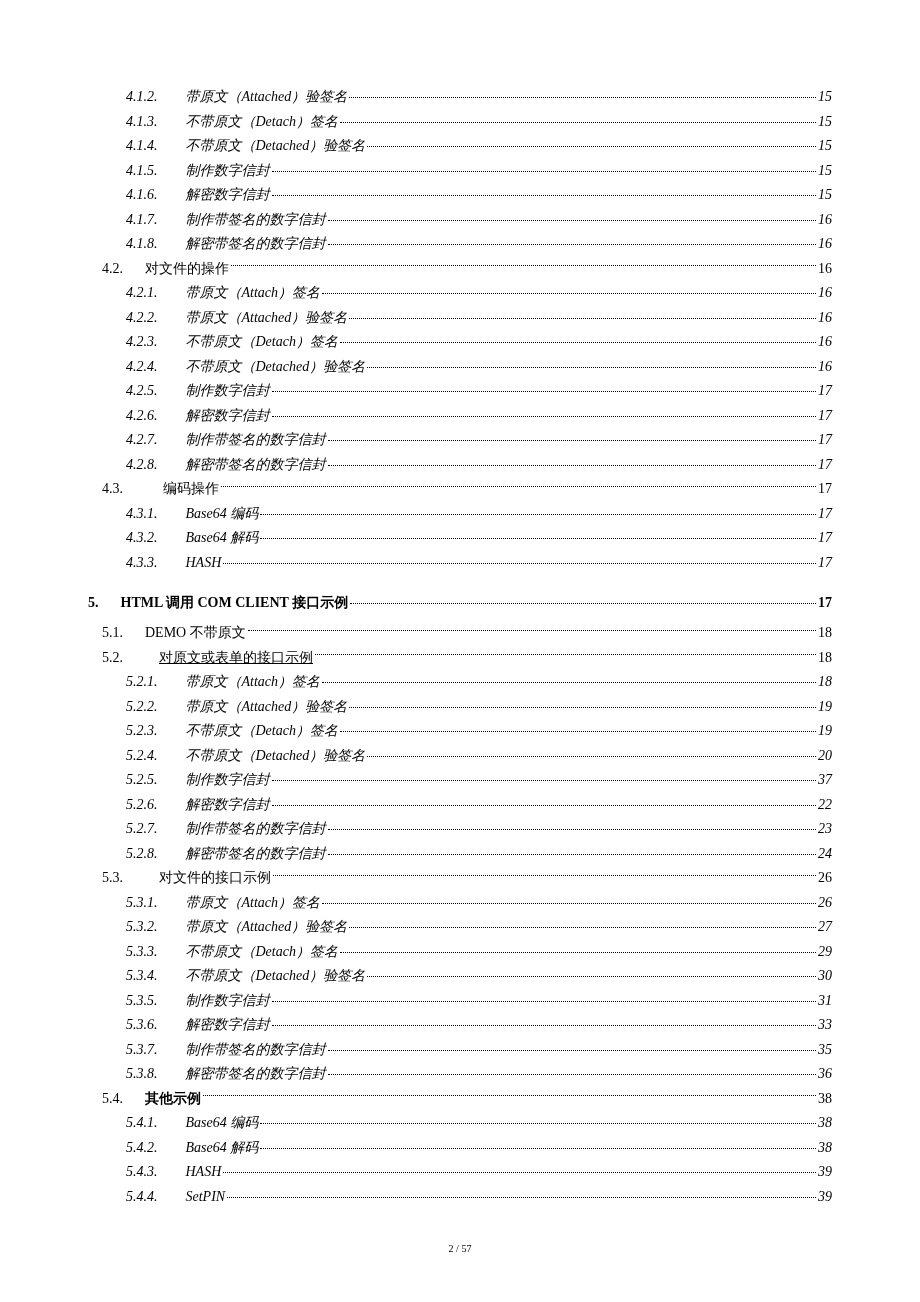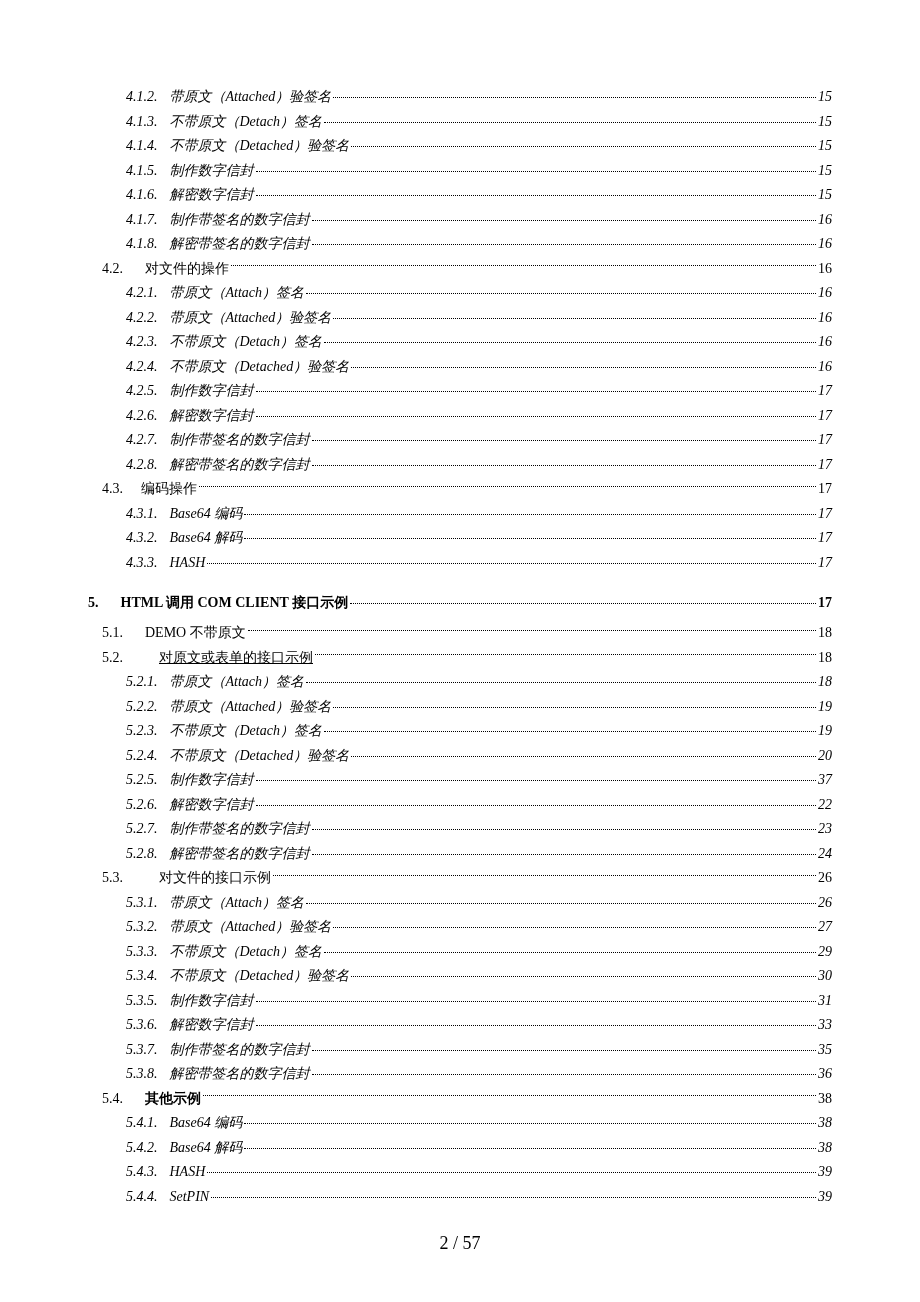--- a/index.html
+++ b/index.html
@@ -16,41 +16,41 @@
   .toc-row {
     display: flex;
     align-items: baseline;
     margin-bottom: 10.5px;
     white-space: nowrap;
   }
   .toc-indent-1 { padding-left: 0; }
   .toc-indent-2 { padding-left: 14px; align-items: center; }
   .toc-indent-3 { padding-left: 38px; }
   .toc-num { margin-right: 16px; flex-shrink: 0; }
-  .toc-num-l3 { margin-right: 12px; }
+  .toc-num-l3 { margin-right: 28px; }
   .toc-title { flex-shrink: 0; }
   .toc-dots {
     flex: 1;
     border-bottom: 1.5px dotted #000;
     margin: 0 2px;
     position: relative;
     top: -3px;
     min-width: 10px;
   }
   .toc-page { flex-shrink: 0; }
   .lvl3 { font-style: italic; }
   .lvl2 { }
   .lvl1 { font-weight: bold; }
   .lvl1 .toc-title { font-weight: bold; }
   .pgnum {
     position: absolute;
     bottom: 48px;
     left: 0; right: 0;
     text-align: center;
-    font-size: 18px;
+    font-size: 10px;
   }
   .smallcaps { font-variant: small-caps; }
 </style>
 </head>
 <body>
 
 <div class="toc" id="toc-container">
     <div class="toc-row toc-indent-3 lvl3">
       <span class="toc-num toc-num-l3">4.1.2.</span>
       <span class="toc-title">带原文（Attached）验签名</span>
@@ -142,21 +142,21 @@
       <span class="toc-page">17</span>
     </div>
     <div class="toc-row toc-indent-3 lvl3">
       <span class="toc-num toc-num-l3">4.2.8.</span>
       <span class="toc-title">解密带签名的数字信封</span>
       <span class="toc-dots"></span>
       <span class="toc-page">17</span>
     </div>
     <div class="toc-row toc-indent-2 lvl2">
       <span class="toc-num">4.3.</span>
-      <span class="toc-title" style="margin-left: 2px; font-family: Liberation Serif, serif;">编码操作</span>
+      <span class="toc-title" style="margin-left: 24px; font-family: Liberation Serif, serif;">编码操作</span>
       <span class="toc-dots"></span>
       <span class="toc-page">17</span>
     </div>
     <div class="toc-row toc-indent-3 lvl3">
       <span class="toc-num toc-num-l3">4.3.1.</span>
       <span class="toc-title">Base64 编码</span>
       <span class="toc-dots"></span>
       <span class="toc-page">17</span>
     </div>
     <div class="toc-row toc-indent-3 lvl3">

